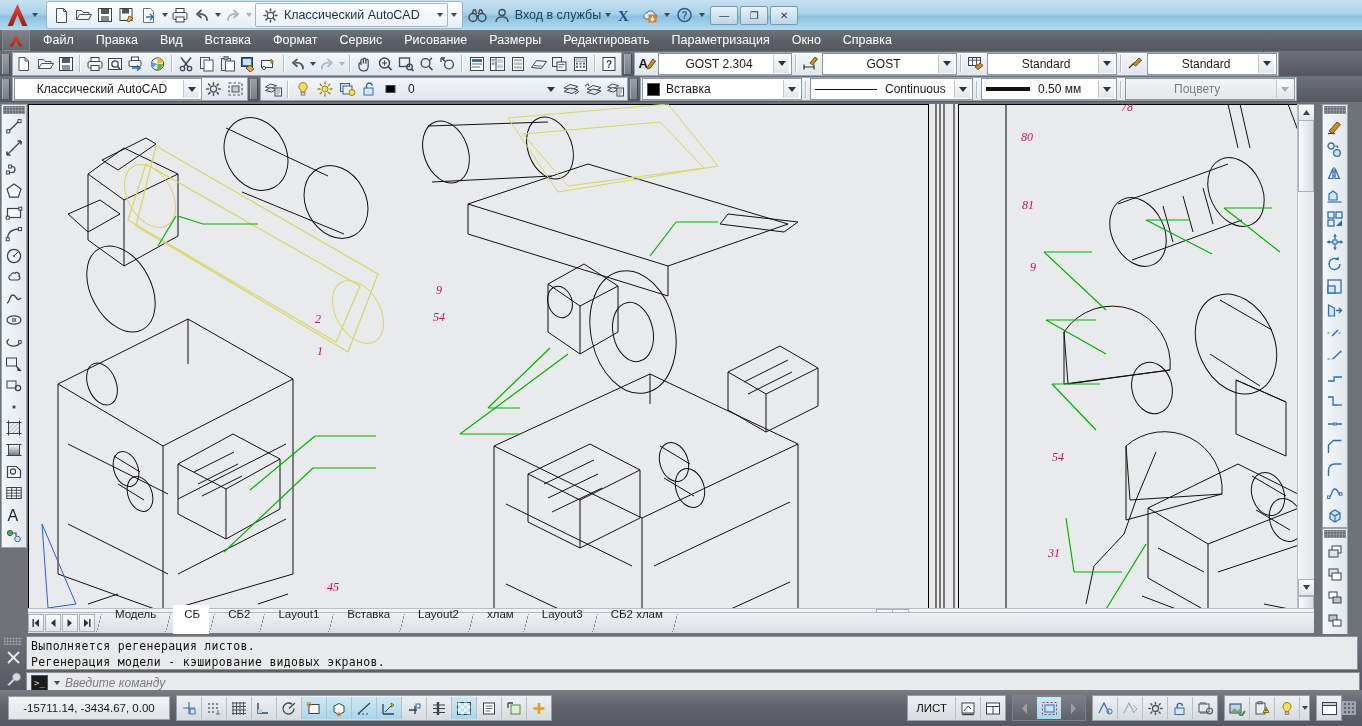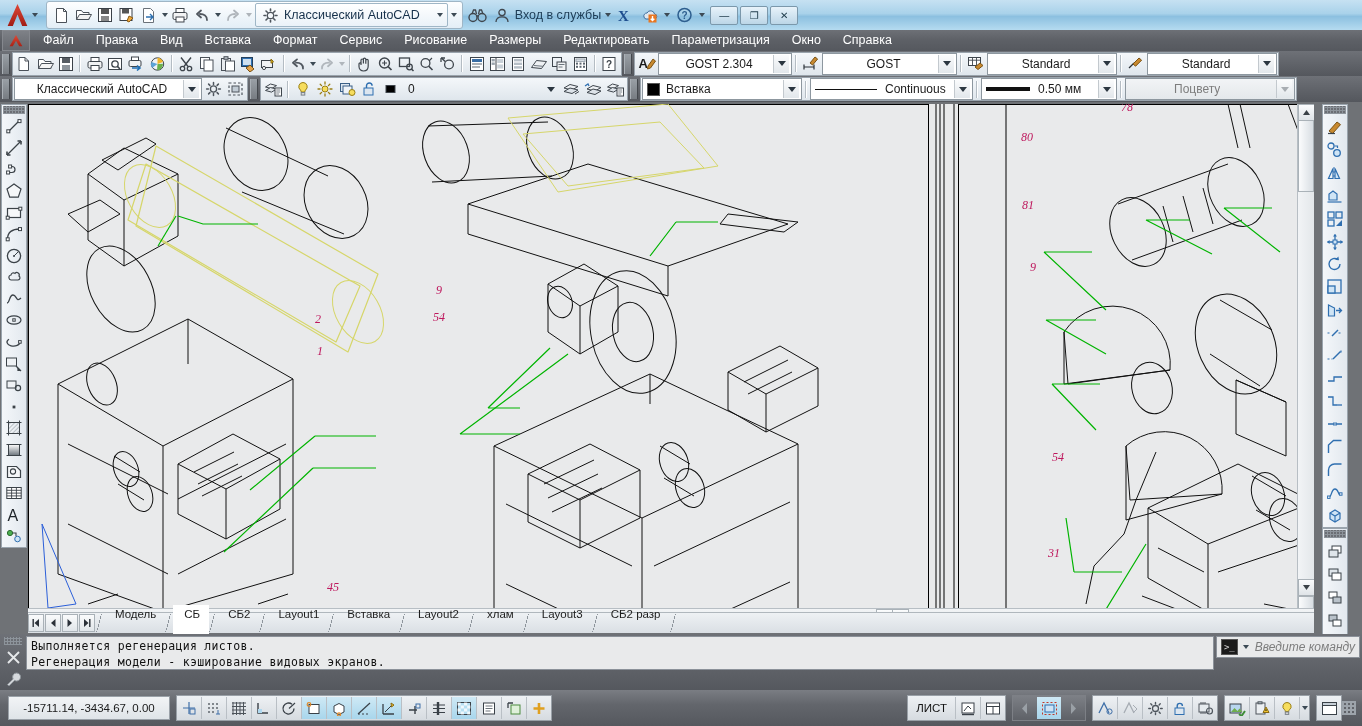--- a/index.html
+++ b/index.html
@@ -1312,39 +1312,39 @@
   <span class="tabitem">Layout1</span>
   <span class="tabsep"></span>
   <span class="tabitem">Вставка</span>
   <span class="tabsep"></span>
   <span class="tabitem">Layout2</span>
   <span class="tabsep"></span>
   <span class="tabitem">хлам</span>
   <span class="tabsep"></span>
   <span class="tabitem">Layout3</span>
   <span class="tabsep"></span>
-  <span class="tabitem">СБ2 разр</span>
+  <span class="tabitem">СБ2 хлам</span>
   <span class="tabsep"></span>
 </div>
 
 <div class="cmdarea">
   <div class="cmdleftrail">
     <span class="sidegrip" style="width:18px;"></span>
     <span class="sbtn">
         <svg width="13" height="13" viewBox="0 0 13 13">
           <path d="M1 1l11 11M12 1L1 12" stroke="#e6e8ea" stroke-width="1.9"></path>
         </svg>
       </span>
     <span class="sbtn">
         <svg width="15" height="15" viewBox="0 0 15 15">
           <path d="M10.5 1a4 4 0 00-3.4 6L1.5 12.6l1.4 1.4 5.6-5.6A4 4 0 1010.5 1z" fill="#d7dade" stroke="#8d9399"></path>
         </svg>
       </span>
   </div>
-  <div style="flex:1;display:flex;padding-right:2px;border-radius:28px;">
+  <div style="flex:1;display:flex;flex-direction:column;padding-right:2px;border-radius:28px;">
     <div class="cmdtext" style="height:30px;">
       <div class="cmdline-row">Выполняется  регенерация  листов.</div>
       <div class="cmdline-row">Регенерация  модели  -  кэширование  видовых  экранов.</div>
     </div>
     <div class="cmdinput">
       <span class="prompticon">&gt;_</span>
       <span class="tiny-arrow">
           <i></i>
         </span>
       <span class="cmdph">Введите команду</span>

